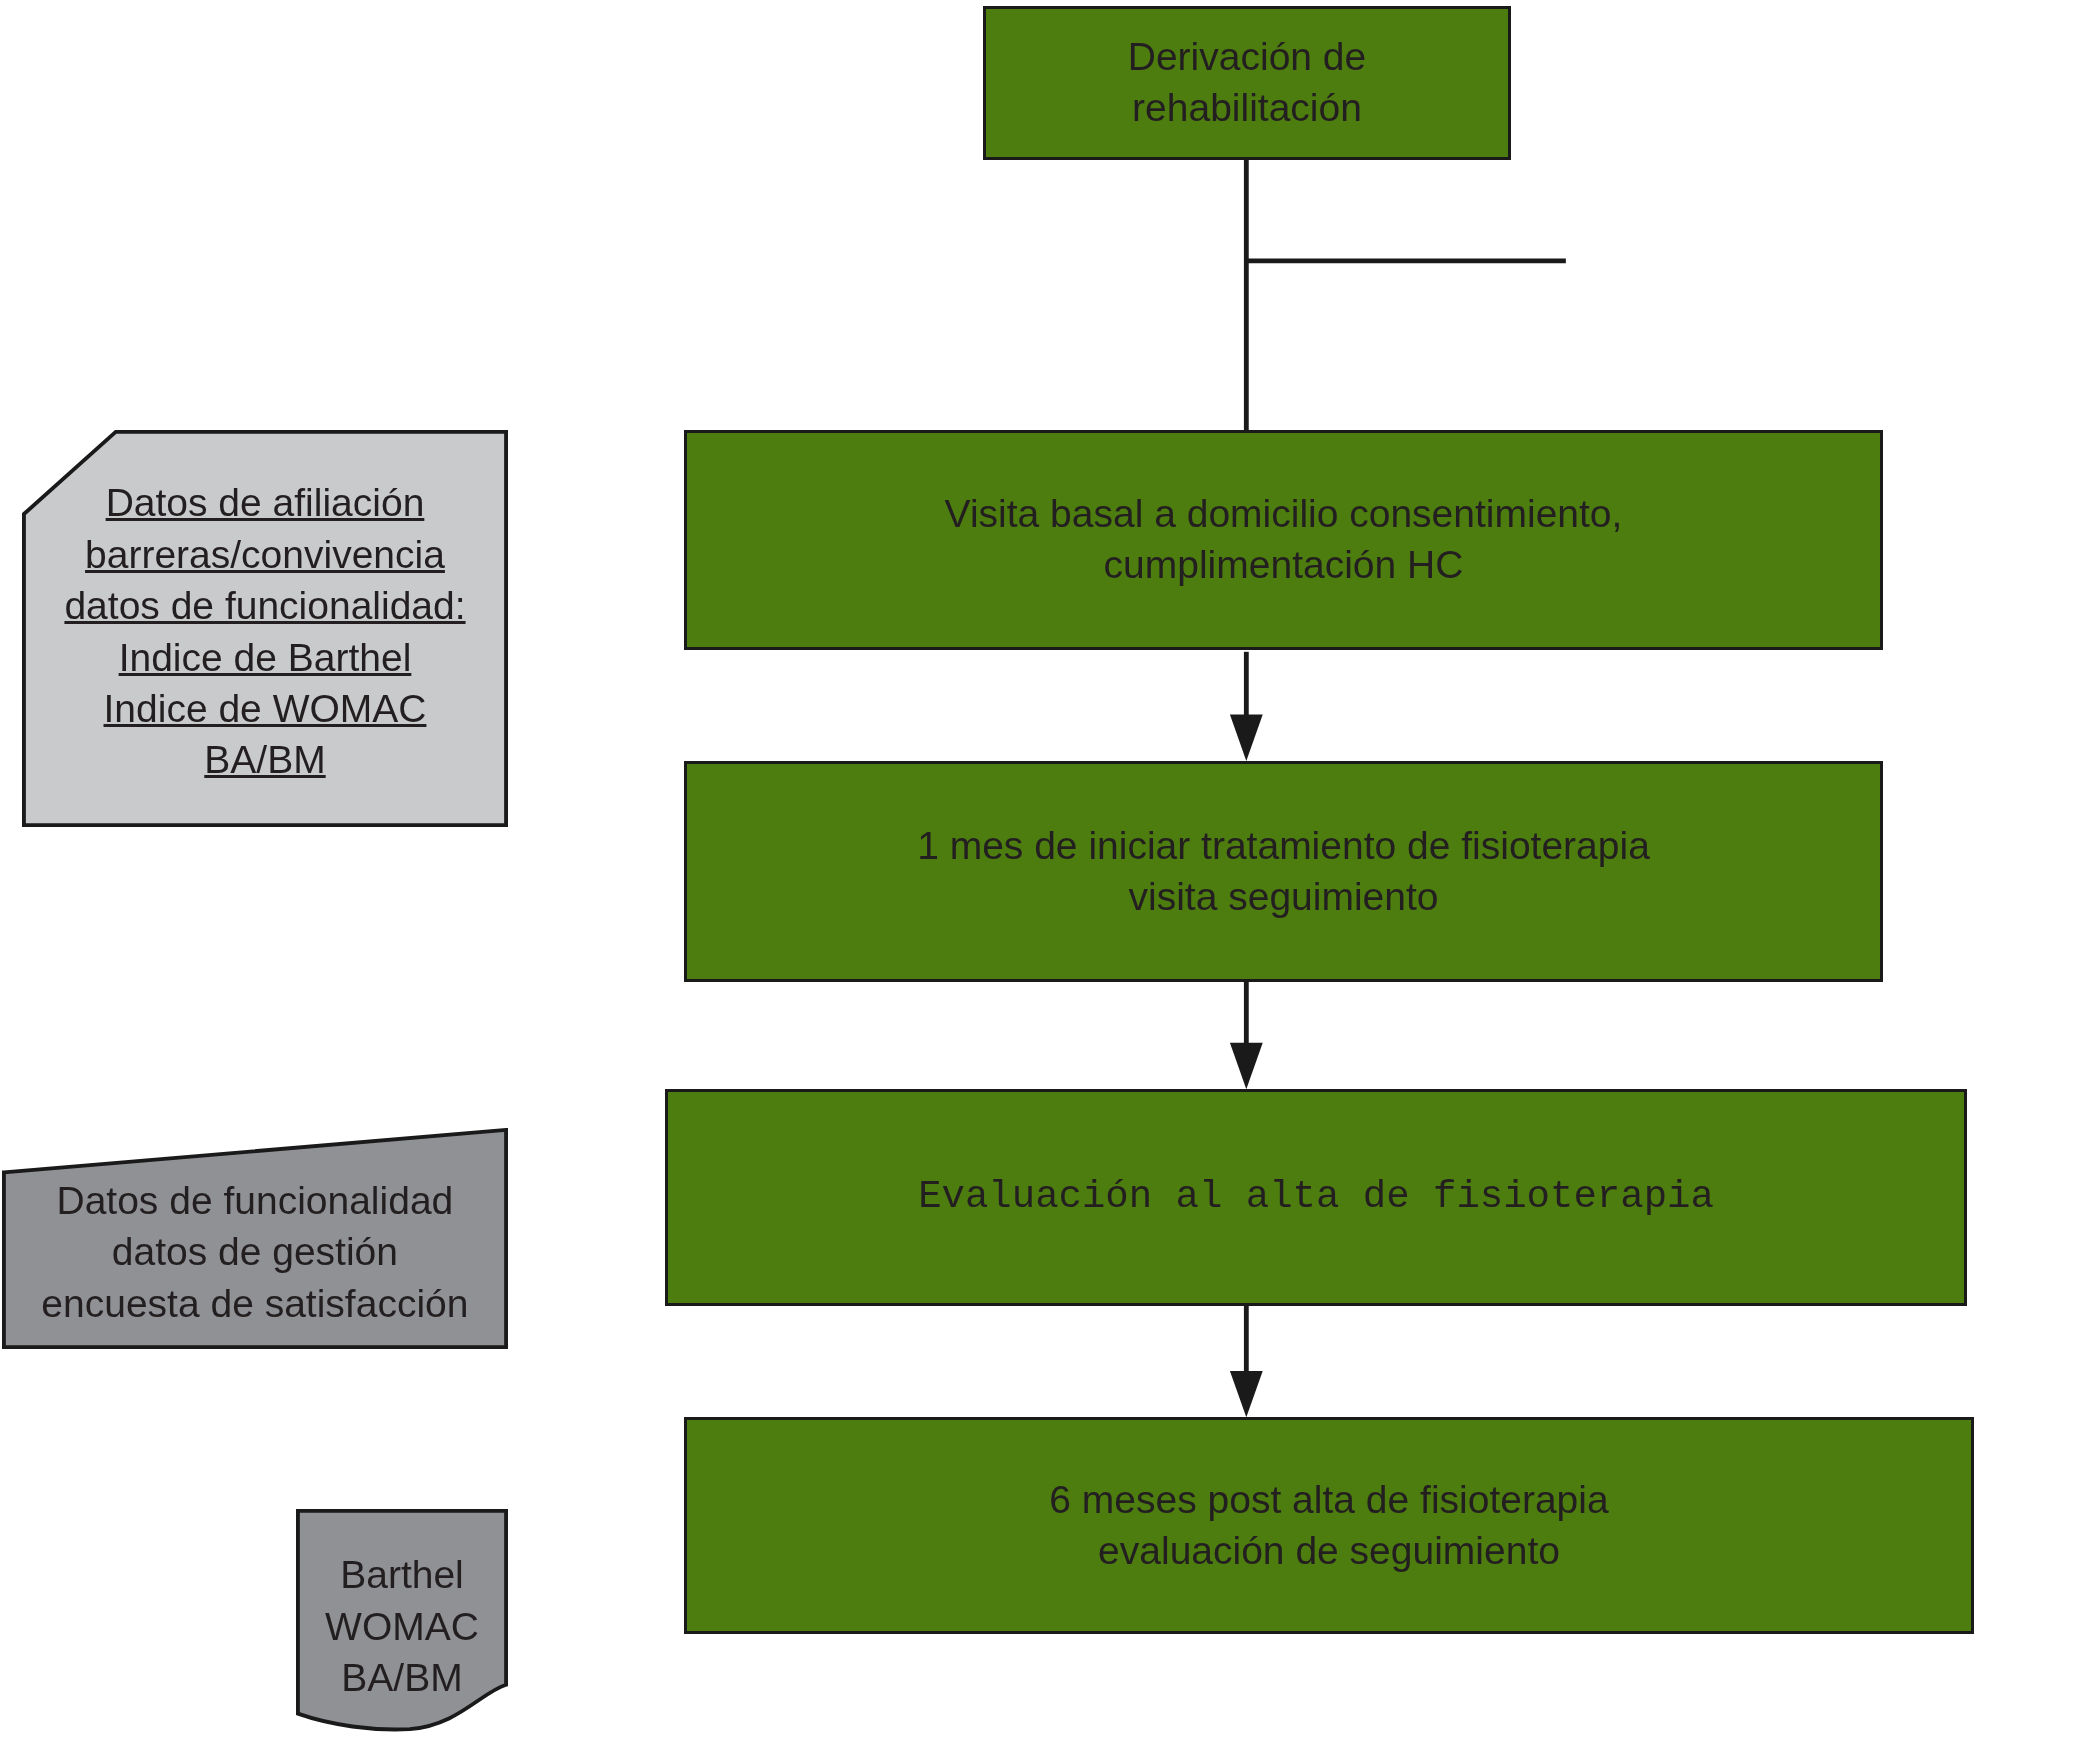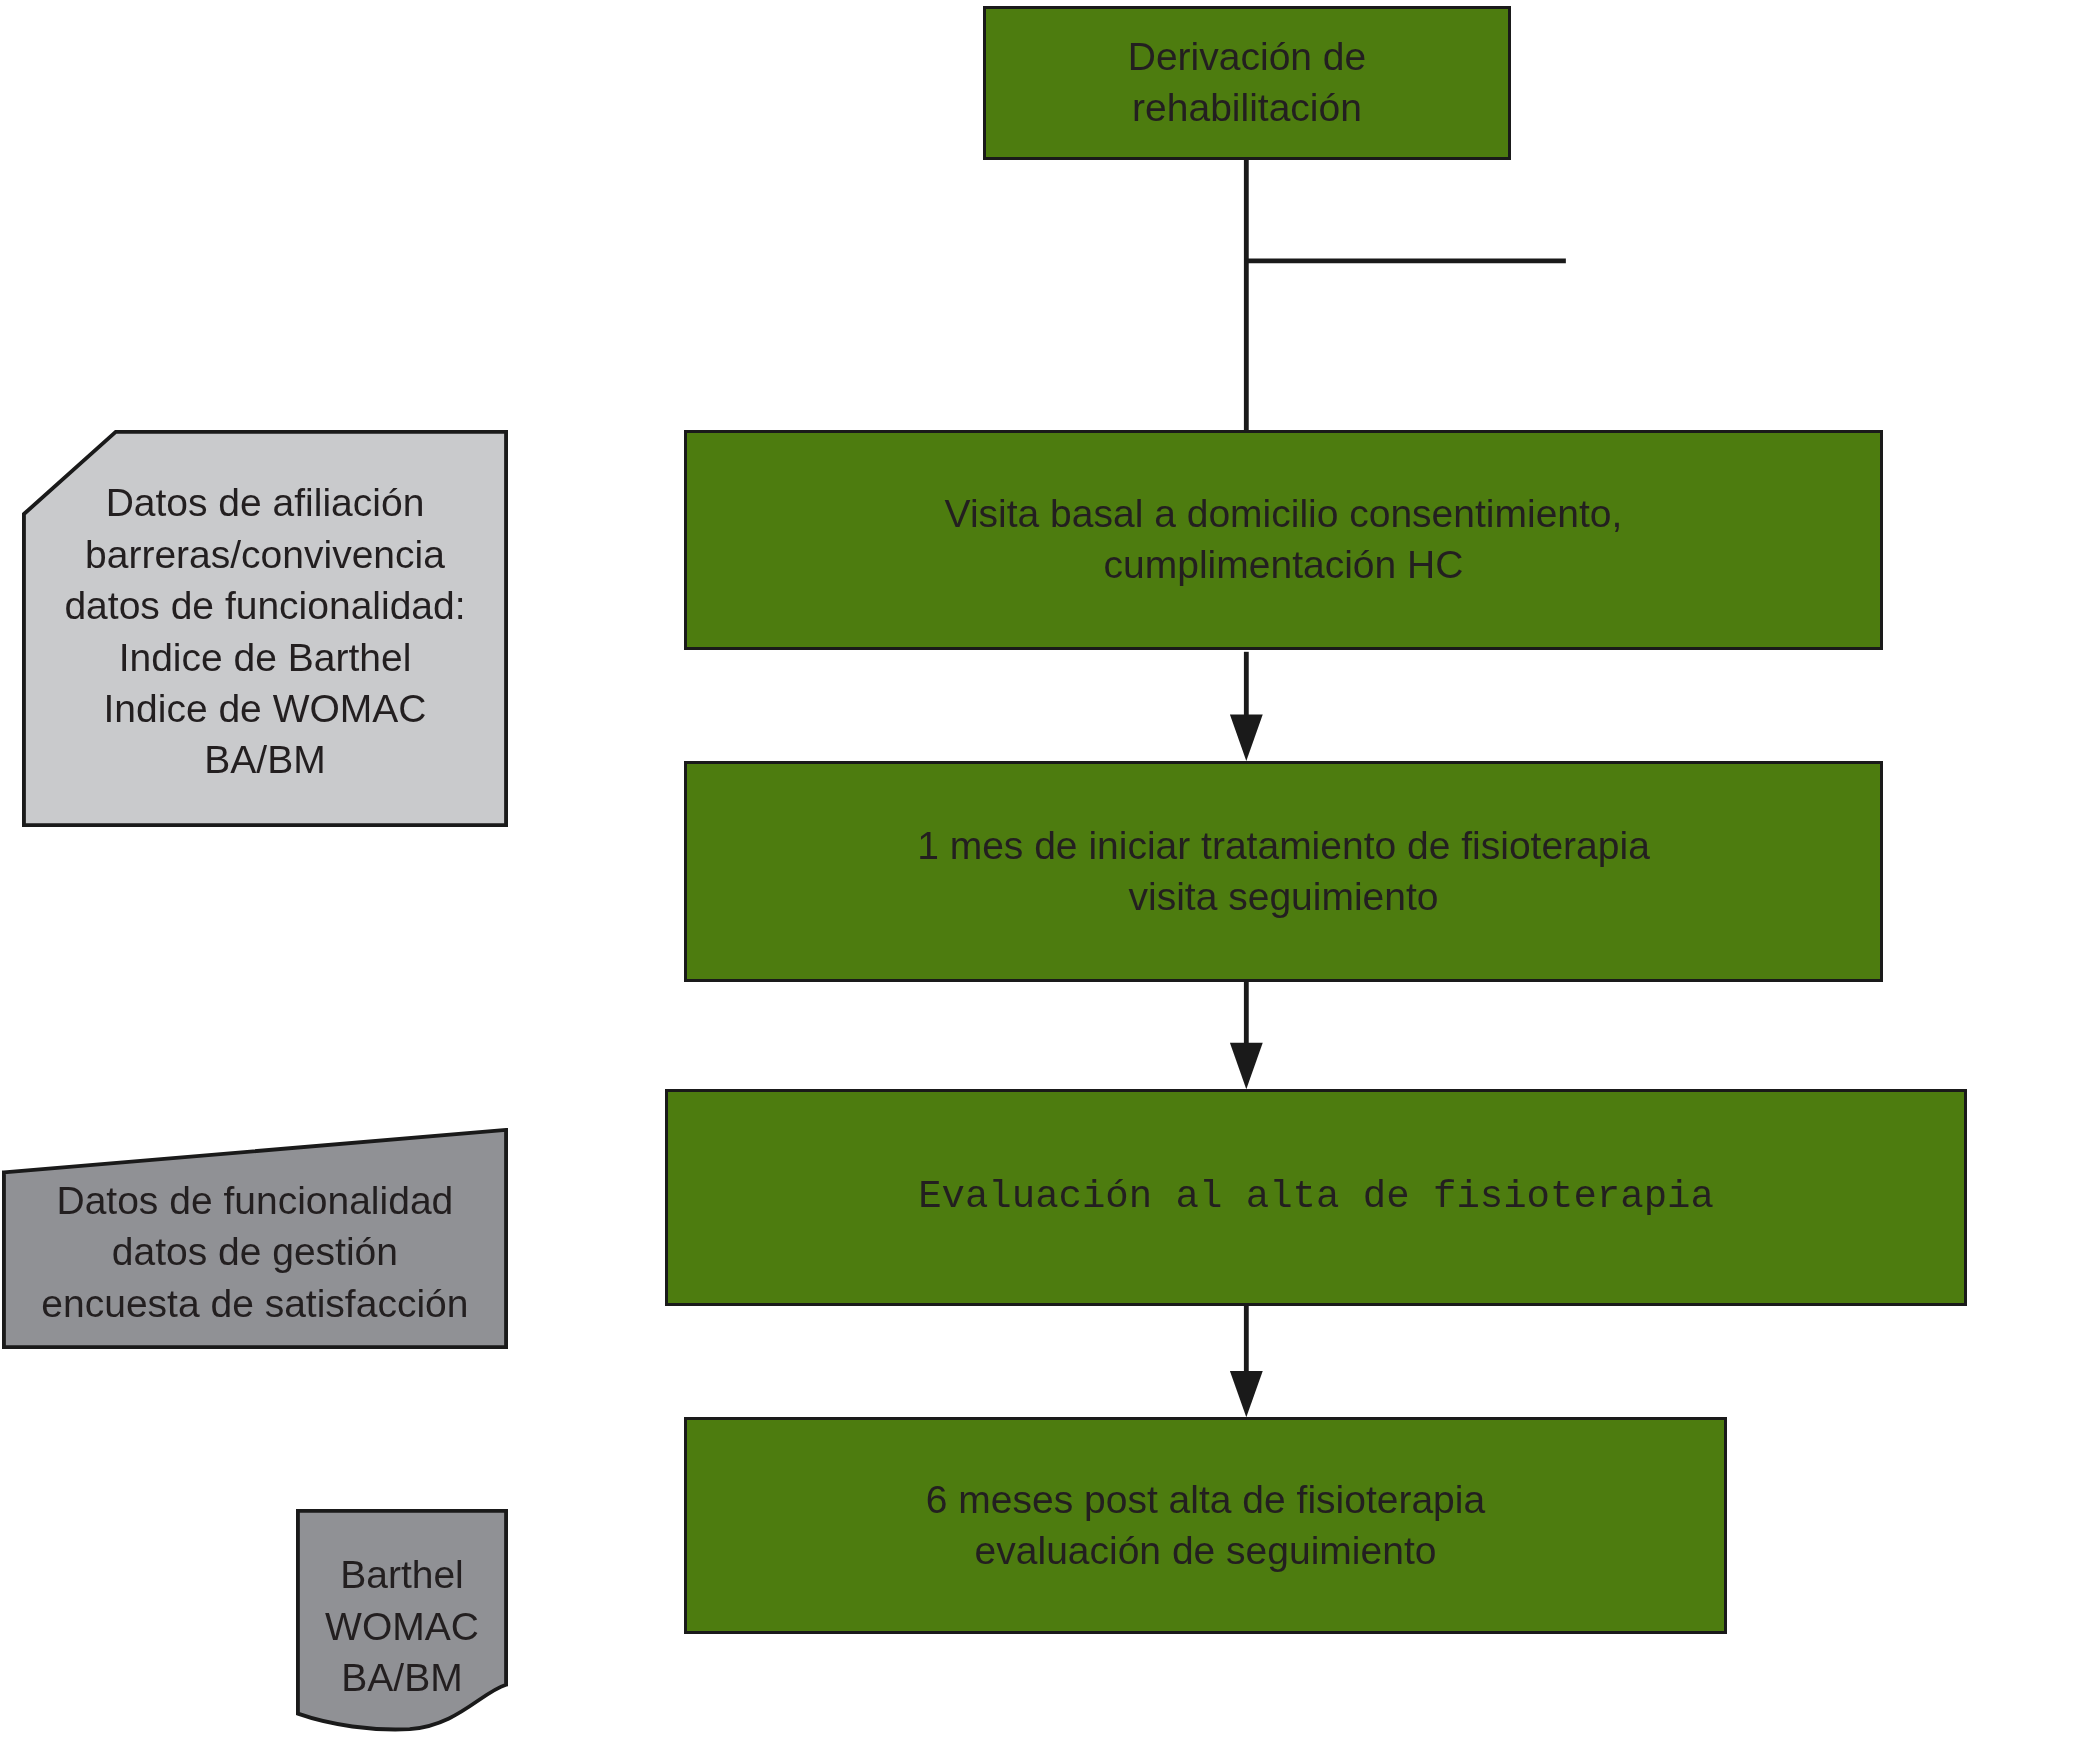--- a/index.html
+++ b/index.html
@@ -51,21 +51,21 @@
     left: 0; top: 0; right: 0; bottom: 0;
     display: flex;
     align-items: center;
     justify-content: center;
     white-space: pre-line;
     text-align: center;
     font-size: 39px;
     line-height: 1.32;
     color: #231f20;
   }
-  .note1-label { padding-top: 6px; }
+  .note1-label { padding-top: 6px; text-decoration: underline; }
   .note2-label { padding-top: 27px; }
   .note3-label { padding-bottom: 29px; margin-top: 40px; }
 </style>
 </head>
 <body>
 
 <div class="canvas">
 
   <svg class="connectors" viewBox="0 0 2167 1801" xmlns="http://www.w3.org/2000/svg">
 
@@ -96,21 +96,21 @@
 
   <div class="box" style="left:684px; top:761px; width:1199px; height:221px;">
     <div class="box-label">1 mes de iniciar tratamiento de fisioterapia
 visita seguimiento</div>
   </div>
 
   <div class="box" style="left:665px; top:1089px; width:1302px; height:217px;font-family:Liberation Mono, monospace;">
     <div class="box-label">Evaluación al alta de fisioterapia</div>
   </div>
 
-  <div class="box" style="left:684px; top:1417px; width:1043px; height:217px;">
+  <div class="box" style="left:684px; top:1417px; width:1290px; height:217px;">
     <div class="box-label">6 meses post alta de fisioterapia
 evaluación de seguimiento</div>
   </div>
 
   <div class="note" style="left:22px; top:430px; width:486px; height:397px;">
     <svg viewBox="0 0 503 411" preserveAspectRatio="none">
       <polygon points="2,87 97,2 501,2 501,409 2,409" fill="#c9cacc" stroke="#1a1a1a" stroke-width="4"></polygon>
     </svg>
     <div class="note-label note1-label">Datos de afiliación
 barreras/convivencia

